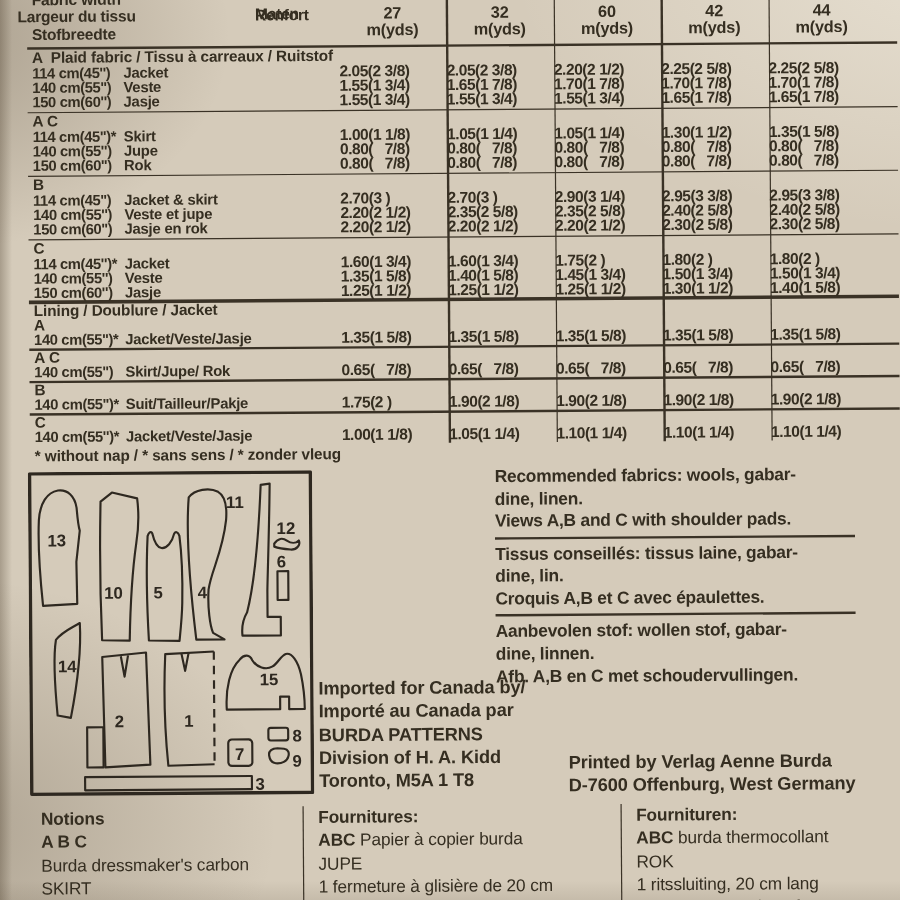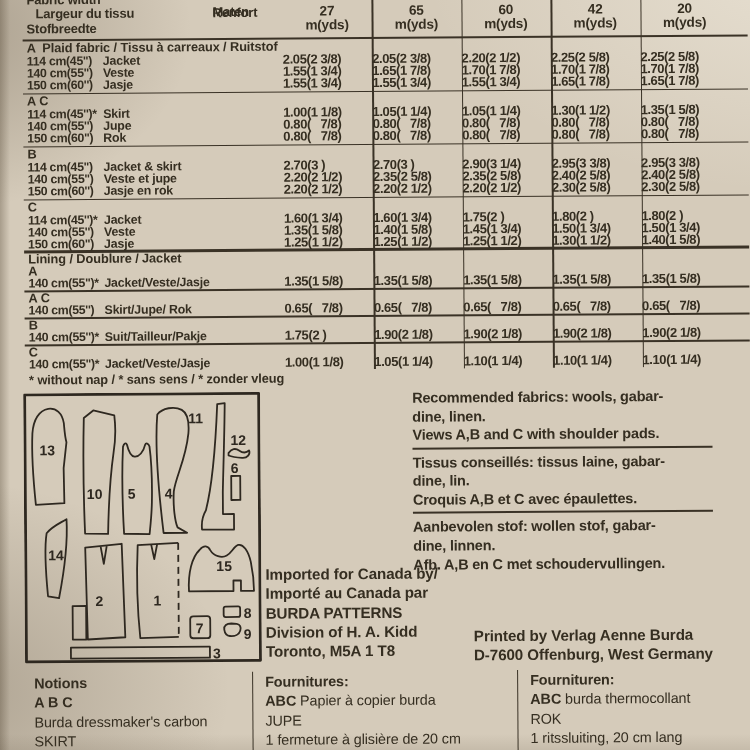--- a/index.html
+++ b/index.html
@@ -54,34 +54,34 @@
 <div class="sheet">
 
   <div>
 
     <div class="vline" style="left:374.4px"></div>
     <div class="vline" style="left:463.8px"></div>
     <div class="vline" style="left:553.2px"></div>
     <div class="vline" style="left:642.6px"></div>
 
     <div class="hdr" style="left:29px;top:-9px">Fabric width</div>
-    <div class="hdr" style="left:38px;top:5px">Largeur du tissu</div>
+    <div class="hdr" style="left:17px;top:5px">Largeur du tissu</div>
     <div class="hdr" style="left:29px;top:20px">Stofbreedte</div>
     <div class="hdr" style="left:215px;top:5px">Renfort</div>
     <div class="hdr" style="left:215px;top:4px">Maten</div>
     <div id="size-headers">
         <div class="size-num" style="left:285px;top:3px">27</div>
         <div class="size-unit" style="left:285px;top:17px">m(yds)</div>
-        <div class="size-num" style="left:374.4px;top:3px">65</div>
+        <div class="size-num" style="left:374.4px;top:3px">32</div>
         <div class="size-unit" style="left:374.4px;top:17px">m(yds)</div>
         <div class="size-num" style="left:463.8px;top:3px">60</div>
         <div class="size-unit" style="left:463.8px;top:17px">m(yds)</div>
         <div class="size-num" style="left:553.2px;top:3px">42</div>
         <div class="size-unit" style="left:553.2px;top:17px">m(yds)</div>
-        <div class="size-num" style="left:642.6px;top:3px">20</div>
+        <div class="size-num" style="left:642.6px;top:3px">44</div>
         <div class="size-unit" style="left:642.6px;top:17px">m(yds)</div>
       </div>
 
     <div class="hrule" style="top:37px"></div>
     <div class="hrule" style="top:90.5px"></div>
     <div class="hrule" style="top:143.5px"></div>
     <div class="hrule" style="top:196.5px"></div>
     <div class="hrule thick" style="top:248.2px"></div>
     <div class="hrule" style="top:288px"></div>
     <div class="hrule" style="top:315px"></div>

